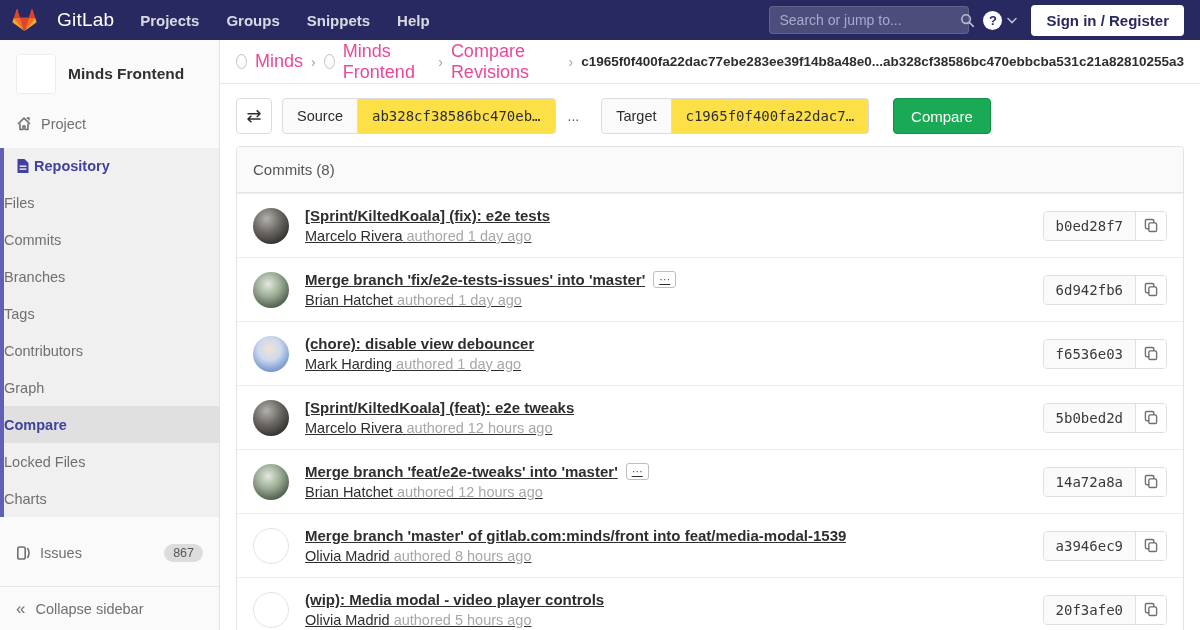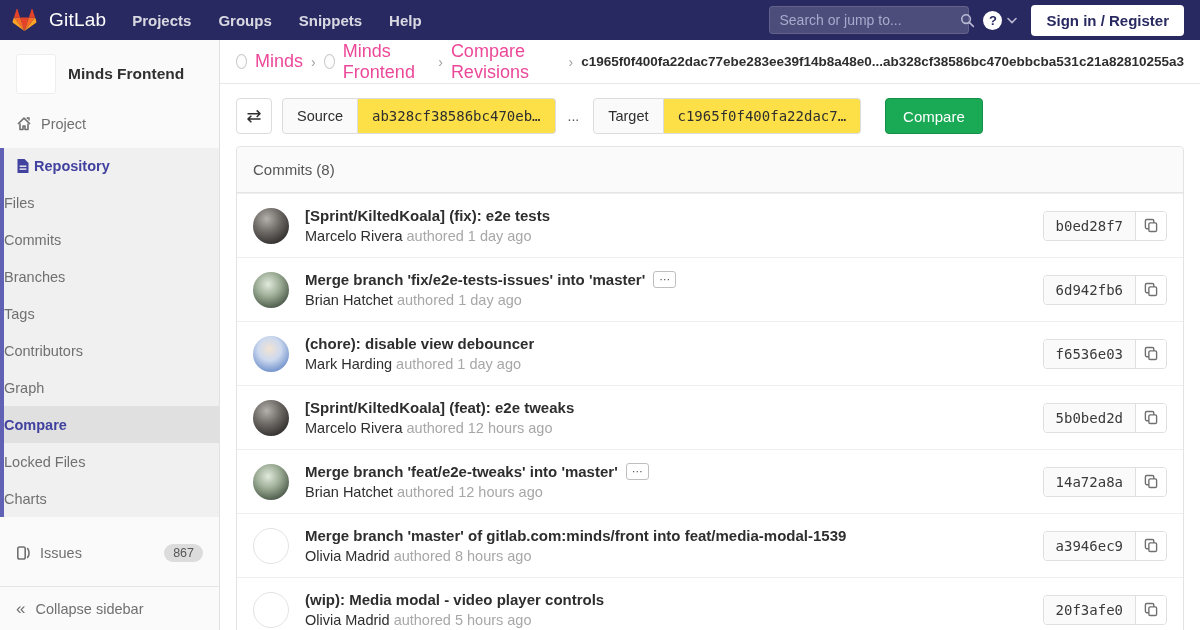--- a/index.html
+++ b/index.html
@@ -3,21 +3,21 @@
 <meta charset="utf-8">
 <style>
   * { margin:0; padding:0; box-sizing:border-box; }
   html,body { width:1200px; height:630px; overflow:hidden; }
   body { font-family:"Liberation Sans", sans-serif; background:#fff; color:#2e2e2e; }
   .root { position:relative; width:1200px; height:630px; }
 
   
   .navbar { position:absolute; top:0; left:0; width:1200px; height:40px; background:#292961;
             display:flex; align-items:center; padding:0 16px 0 12px; }
-  .brand { display:flex; align-items:center; gap:12px; cursor:pointer; }
+  .brand { display:flex; align-items:center; gap:20px; cursor:pointer; }
   .brand svg { display:block; }
   .brand-text { color:#fff; font-size:19px; font-weight:500; letter-spacing:.2px; }
   .nav-links { display:flex; align-items:center; gap:27px; margin-left:26px; }
   .nav-link { color:rgba(255,255,255,.82); font-size:15px; font-weight:600; cursor:pointer; }
   .nav-right { margin-left:auto; display:flex; align-items:center; gap:14px; }
   .search-box { width:200px; height:28px; background:rgba(255,255,255,.17); border:1px solid rgba(255,255,255,.12);
                 border-radius:4px; display:flex; align-items:center; padding:0 9px; }
   .search-box input { flex:1; background:transparent; border:none; outline:none; color:#d5d5ea;
                       font-size:14px; font-family:"Liberation Sans", sans-serif; }
   .search-box input::placeholder { color:#a9a9cd; }
@@ -79,21 +79,21 @@
   .commits-panel { margin:12px 16px 0; border:1px solid #e3e3e3; border-radius:4px; background:#fff; }
   .panel-header { padding:14px 16px; font-size:15px; color:#555; background:#fafafa;
                   border-bottom:1px solid #e5e5e5; border-radius:4px 4px 0 0; }
   .commit-row { display:flex; align-items:center; padding:13px 16px; border-top:1px solid #eee; }
   .commit-row:first-of-type { border-top:none; }
   .av { width:36px; height:36px; border-radius:50%; flex-shrink:0; margin-right:16px; }
   .av-dark  { background:radial-gradient(circle at 38% 30%, #b4b0ac 0%, #716d69 38%, #3c3a38 72%, #201f1e 100%); }
   .av-green { background:radial-gradient(circle at 42% 34%, #e2e9dd 0%, #9aab94 40%, #52604f 75%, #303a31 100%); }
   .av-blue  { background:radial-gradient(circle at 46% 36%, #f1e3d3 0%, #cdd9ee 38%, #7e9cd1 72%, #5476b3 100%); }
   .av-blank { background:#fff; border:1px solid #e3e3e3; }
-  .commit-main { flex:1; min-width:0; }
+  .commit-main { flex:1; min-width:0;text-decoration:underline; }
   .commit-title-line { display:flex; align-items:center; gap:8px; }
   .commit-title { font-size:15px; font-weight:700; color:#2e2e2e; cursor:pointer; white-space:nowrap;
                   overflow:hidden; text-overflow:ellipsis; }
   .ellipsis-btn { border:1px solid #bfbfbf; border-radius:3px; background:#fff; color:#555;
                   font-size:11px; line-height:1; padding:2px 5px; cursor:pointer; }
   .commit-meta { margin-top:4px; font-size:14.5px; }
   .commit-author { color:#2e2e2e; cursor:pointer; }
   .commit-time { color:#a7a7a7; }
   .hash-group { display:flex; align-items:stretch; border:1px solid #dfdfdf; border-radius:4px;
                 overflow:hidden; height:30px; margin-left:16px; flex-shrink:0; }
@@ -213,21 +213,21 @@
 
     <div class="compare-form">
       <button class="swap-btn">
         <span>⇄</span>
       </button>
       <div class="input-group">
         <span class="ig-addon">Source</span>
         <span class="ig-dropdown">ab328cf38586bc470eb…</span>
       </div>
       <span class="dotdotdot">...</span>
-      <div class="input-group" style="margin-left:4px">
+      <div class="input-group" style="margin-left:12px">
         <span class="ig-addon">Target</span>
         <span class="ig-dropdown">c1965f0f400fa22dac7…</span>
       </div>
       <button class="compare-btn">Compare</button>
     </div>
 
     <div class="commits-panel">
       <div class="panel-header">Commits (8)</div>
 
       <div class="commit-row">

